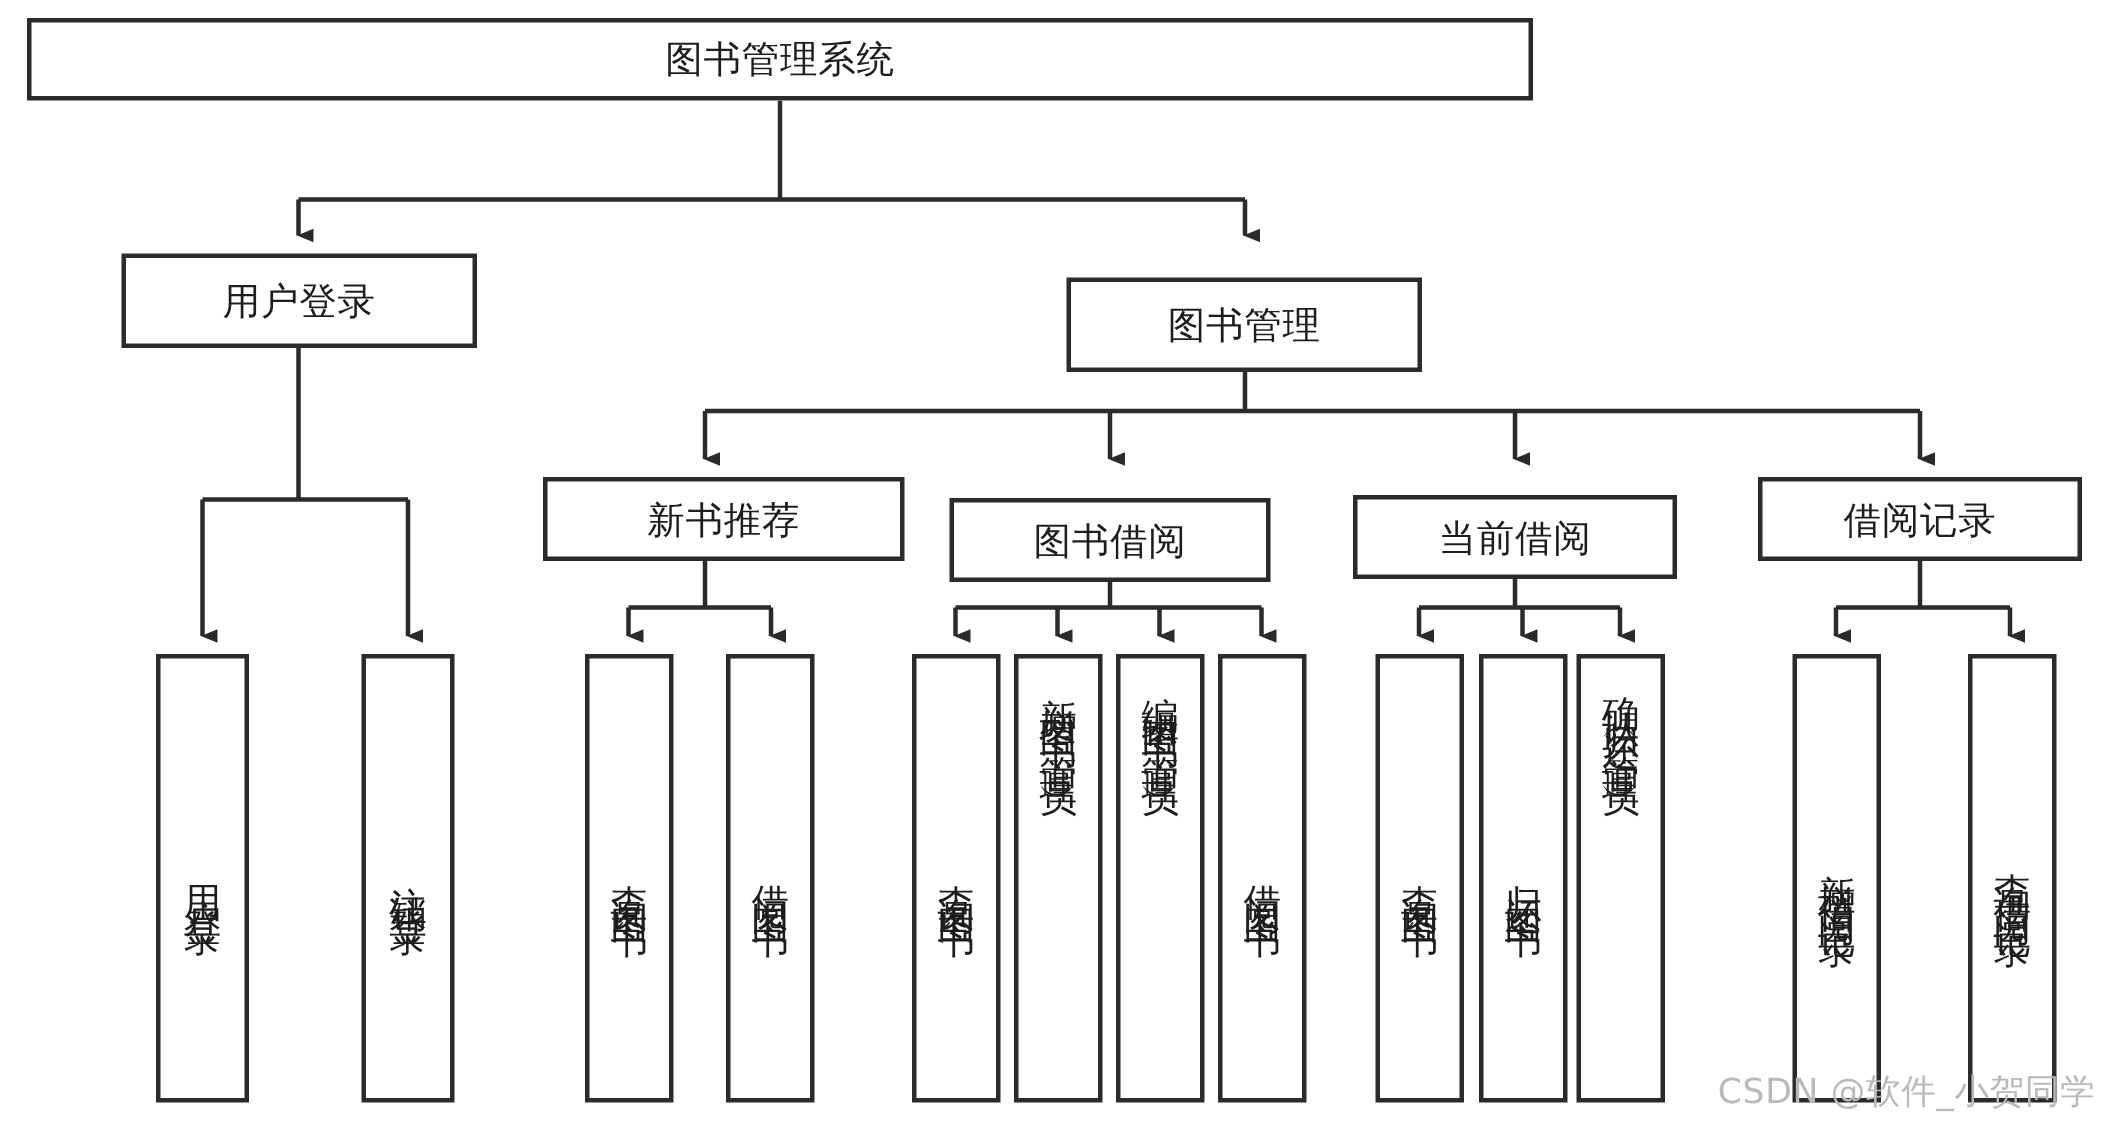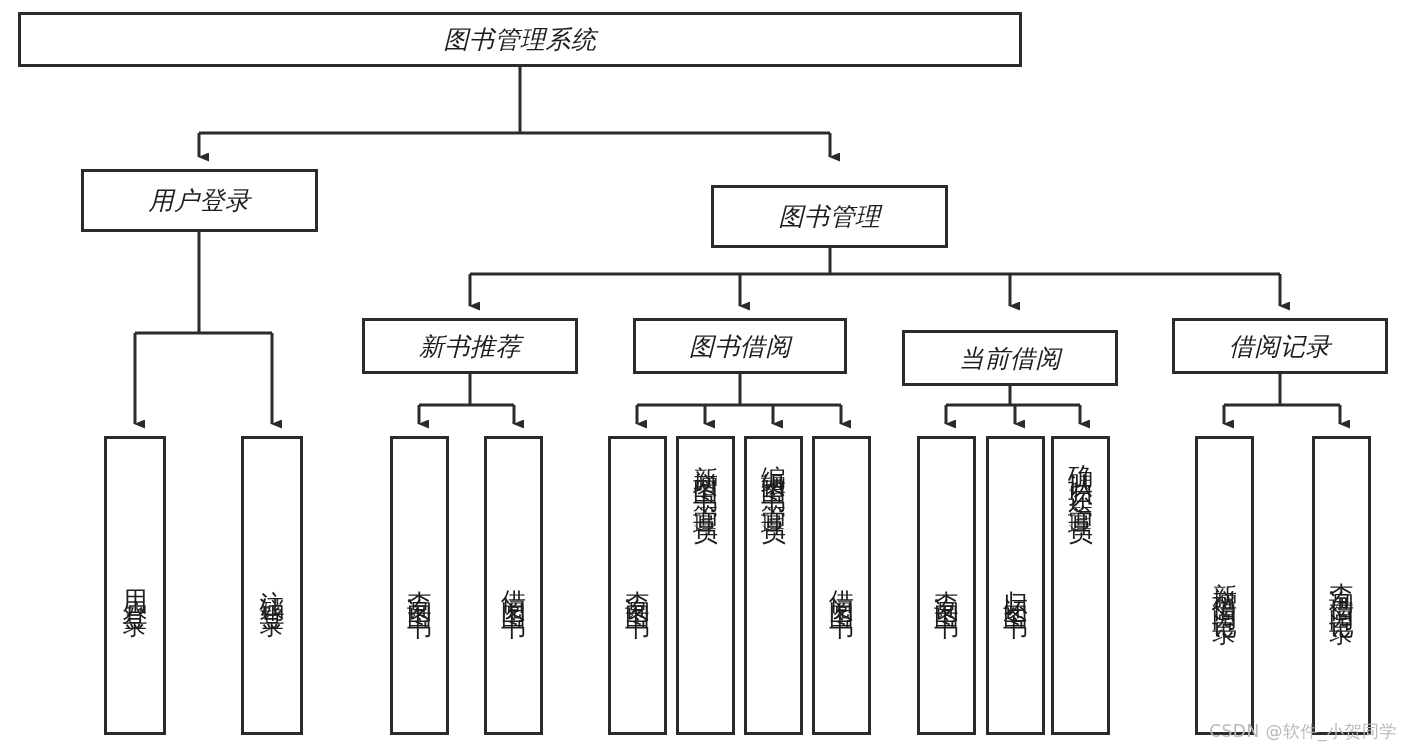--- a/index.html
+++ b/index.html
@@ -37,21 +37,20 @@
   }
   .node-label {
     color: #1d1d1d;
     letter-spacing: 0.5px;
     white-space: nowrap;
     line-height: 1.0;
   }
   
   .node.horiz .node-label {
     font-size: 25px;
-    font-style: italic;
   }
   .node.root .node-label {
     font-size: 25px;
   }
   
   .node.vert {
     align-items: flex-start;
     justify-content: center;
     padding-top: 0;
   }
@@ -72,21 +71,21 @@
     justify-content: center;
   }
   .vert-inner.top-align {
     align-items: flex-start;
     padding-top: 6px;
   }
   #watermark {
     position: absolute;
     right: 8px;
     bottom: 4px;
-    font-size: 17px;
+    font-size: 23px;
     color: #b9b9b9;
     z-index: 5;
     white-space: nowrap;
     letter-spacing: 0.5px;
   }
 </style>
 </head>
 <body>
 
 <div id="diagram-root">
@@ -138,24 +137,24 @@
     <span class="node-label">图书管理系统</span>
   </div>
 
   <div class="node horiz" style="left: 81px; top: 169px; width: 237px; height: 63px;">
     <span class="node-label">用户登录</span>
   </div>
   <div class="node horiz" style="left: 711px; top: 169px; width: 237px; height: 63px; margin-top: 16px;">
     <span class="node-label">图书管理</span>
   </div>
 
-  <div class="node horiz" style="left: 362px; top: 318px; width: 216px; height: 56px;">
+  <div class="node horiz" style="left: 362px; top: 318px; width: 241px; height: 56px;">
     <span class="node-label">新书推荐</span>
   </div>
-  <div class="node horiz" style="left: 633px; top: 318px; width: 214px; height: 56px;">
+  <div class="node horiz" style="left: 633px; top: 332px; width: 214px; height: 56px;">
     <span class="node-label">图书借阅</span>
   </div>
   <div class="node horiz" style="left: 902px; top: 318px; width: 216px; height: 56px; margin-top: 12px;">
     <span class="node-label">当前借阅</span>
   </div>
   <div class="node horiz" style="left: 1172px; top: 318px; width: 216px; height: 56px;">
     <span class="node-label">借阅记录</span>
   </div>
 
   <div class="node vert" style="left: 104px; top: 436px; width: 62px; height: 299px;">

